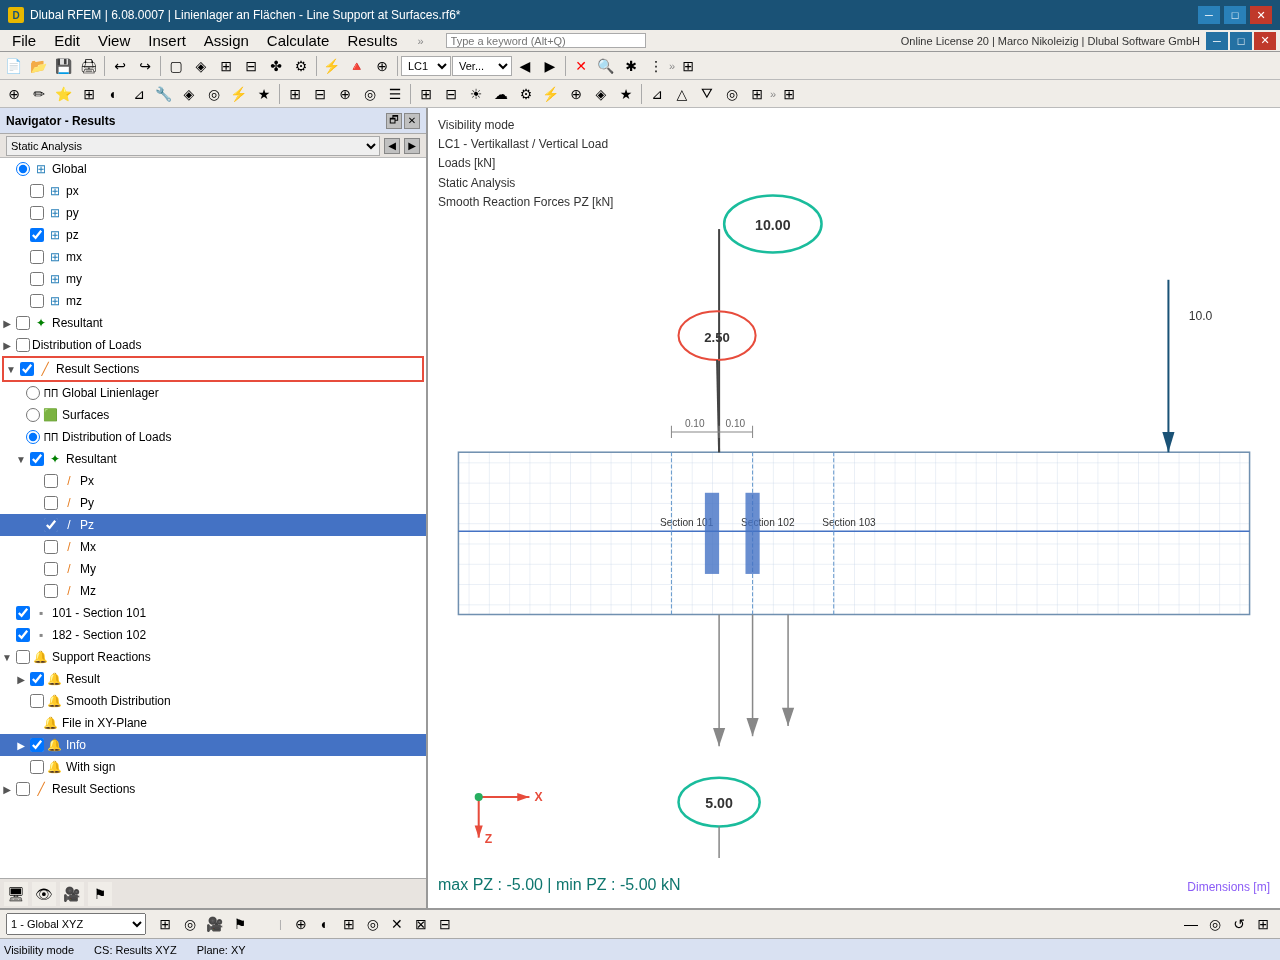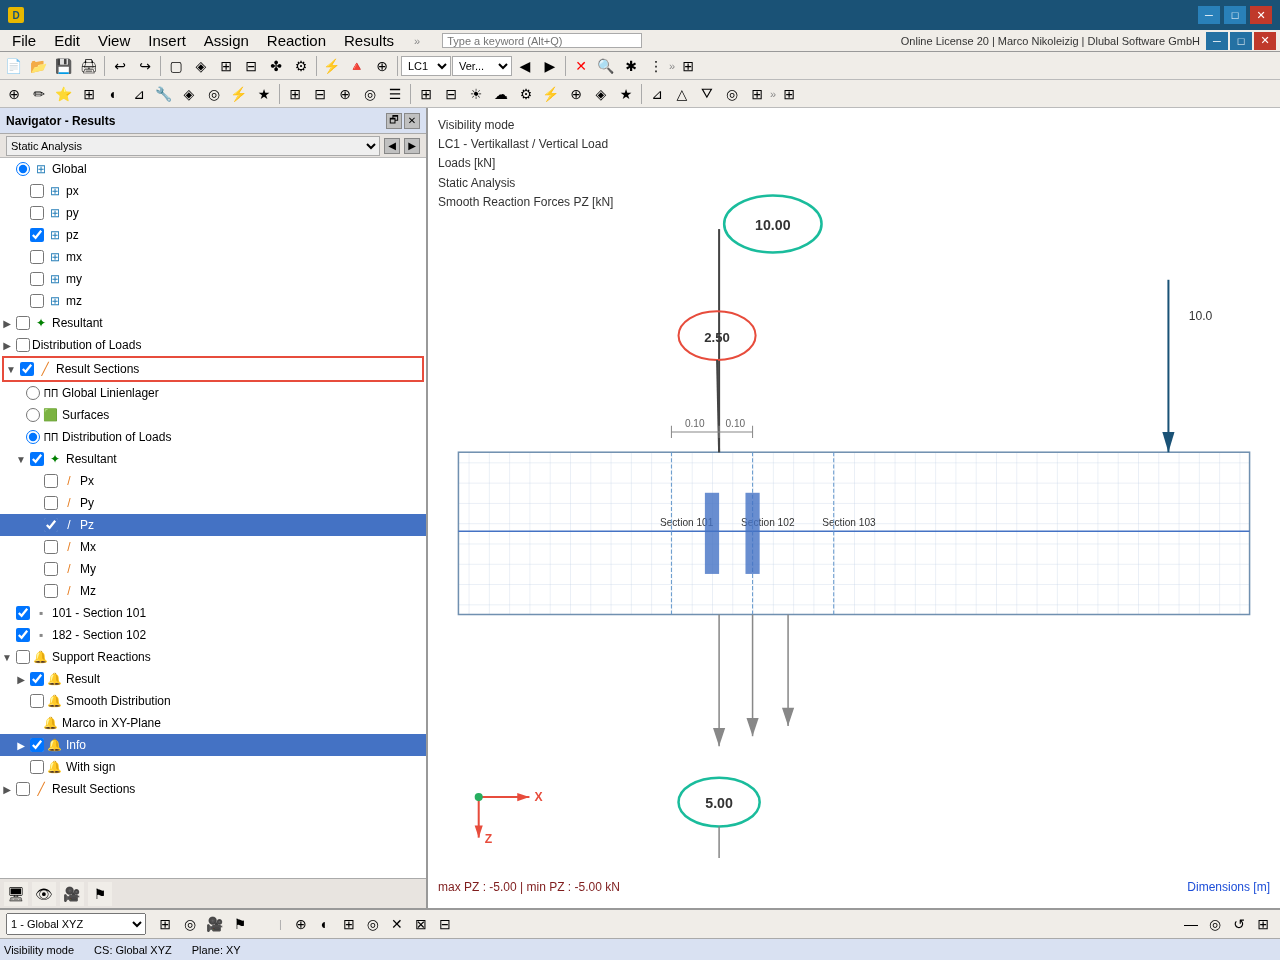--- a/index.html
+++ b/index.html
@@ -64,35 +64,36 @@
     
     .vp-bottom-status { position: absolute; bottom: 8px; left: 10px; font-size: 12px; color: #333; }
     .vp-bottom-dim { position: absolute; bottom: 8px; right: 10px; font-size: 12px; color: #333; }
   </style>
 </head>
 <body>
 
 <div class="titlebar">
   <div class="titlebar-left">
     <div class="titlebar-icon">D</div>
+    <span>Dlubal RFEM | 6.08.0007 | Linienlager an Flächen - Line Support at Surfaces.rf6*</span>
   </div>
   <div class="titlebar-controls">
     <button class="titlebar-btn">─</button>
     <button class="titlebar-btn">□</button>
     <button class="titlebar-btn close">✕</button>
   </div>
 </div>
 
 <div class="menubar">
   <span class="menubar-item">File</span>
   <span class="menubar-item">Edit</span>
   <span class="menubar-item">View</span>
   <span class="menubar-item">Insert</span>
   <span class="menubar-item">Assign</span>
-  <span class="menubar-item">Reaction</span>
+  <span class="menubar-item">Calculate</span>
   <span class="menubar-item">Results</span>
   <span style="margin-left:10px;color:#888;font-size:11px">»</span>
   <input class="menubar-search" type="text" placeholder="Type a keyword (Alt+Q)" style="">
   <span class="menubar-license">Online License 20 | Marco Nikoleizig | Dlubal Software GmbH</span>
   <button class="titlebar-btn" style="background:#2471a3;margin-left:4px;">─</button>
   <button class="titlebar-btn" style="background:#2471a3;">□</button>
   <button class="titlebar-btn close">✕</button>
 </div>
 
 <div class="toolbar">
@@ -368,21 +369,21 @@
         <span class="tree-expand" style="width:14px;"></span>
         <input type="checkbox" class="tree-checkbox" style="">
         <span class="tree-icon" style="color:#1a8cff;">🔔</span>
         <span class="tree-label">Smooth Distribution</span>
       </div>
 
       <div class="tree-item">
         <span class="tree-indent" style="width:28px"></span>
         <span class="tree-expand" style="width:14px;"></span>
         <span class="tree-icon" style="color:#1a8cff;">🔔</span>
-        <span class="tree-label">Marco in XY-Plane</span>
+        <span class="tree-label">File in XY-Plane</span>
       </div>
 
       <div class="tree-item highlighted-blue" style="background:#4472c4;">
         <span class="tree-indent" style="width:14px"></span>
         <span class="tree-expand" style="color:white;">▶</span>
         <input type="checkbox" class="tree-checkbox" checked="" style="">
         <span class="tree-icon" style="color:white;">🔔</span>
         <span class="tree-label" style="color:white;">Info</span>
       </div>
 
@@ -489,22 +490,22 @@
 
         <line x1="0" y1="0" x2="50" y2="0" stroke="#e74c3c" stroke-width="2"></line>
         <polygon points="50,0 38,-4 38,4" fill="#e74c3c"></polygon>
         <text x="55" y="4" font-size="12" fill="#e74c3c" font-weight="bold">X</text>
 
         <circle cx="0" cy="0" r="4" fill="#27ae60"></circle>
       </g>
 
     </svg>
 
-    <div class="vp-bottom-status" style="bottom:14px; left:10px; position:absolute; font-size:12px; color:#7f1d1d;">max PZ : -5.00 | min PZ : -5.00 kN</div>
-    <div class="vp-bottom-dim" style="bottom:14px; right:10px; position:absolute; font-size:12px; color:#1d4ed8;">Dimensions [m]</div>
+    <div class="vp-bottom-status" style="bottom:14px; left:10px; position:absolute; font-size:16px; color:#0f766e;">max PZ : -5.00 | min PZ : -5.00 kN</div>
+    <div class="vp-bottom-dim" style="bottom:14px; right:10px; position:absolute; font-size:12px; color:#8b5cf6;">Dimensions [m]</div>
   </div>
 
 </div>
 
 <div style="height:30px; background:#f0ede8; border-top:2px solid #999; display:flex; align-items:center; padding:0 6px; gap:8px; font-size:11px;">
   <select style="height:22px; font-size:11px; width:140px;">
     <option>1 - Global XYZ</option>
   </select>
   <div style="display:flex; gap:3px;">
     <button class="tb-btn" style="width:22px;height:22px;">⊞</button>
@@ -526,16 +527,16 @@
     <button class="tb-btn" style="width:22px;height:22px;">—</button>
     <button class="tb-btn" style="width:22px;height:22px;">◎</button>
     <button class="tb-btn" style="width:22px;height:22px;">↺</button>
     <button class="tb-btn" style="width:22px;height:22px;">⊞</button>
   </span>
 </div>
 
 <div class="bottom-toolbar">
   <div class="bottom-center">
     <span>Visibility mode</span>
-    <span>CS: Global XYZ</span>
+    <span>CS: Results XYZ</span>
     <span>Plane: XY</span>
   </div>
 </div>
 
 </body></html>

